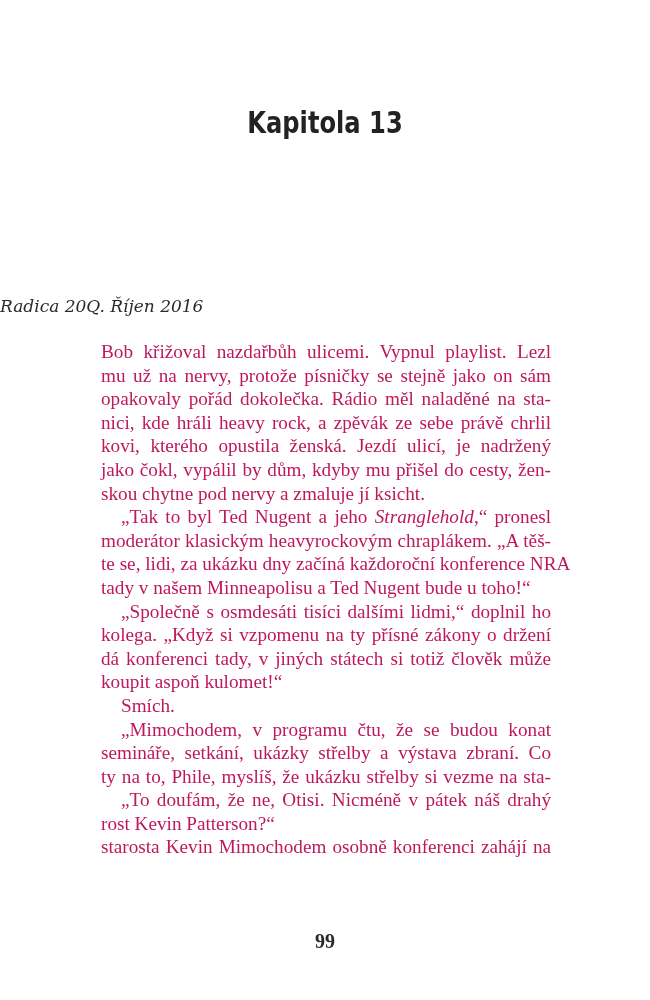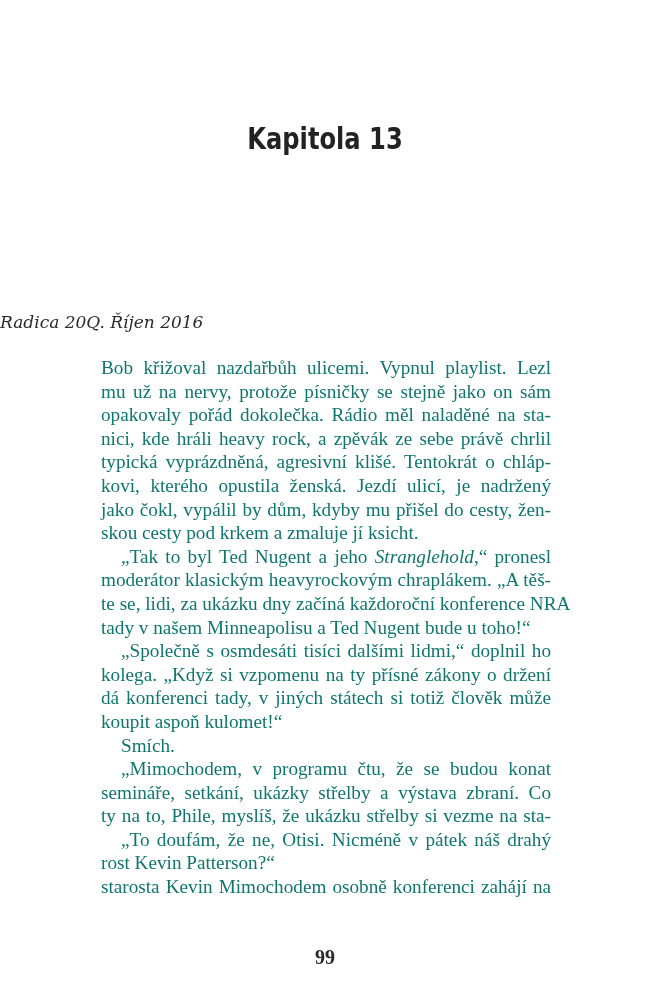--- a/index.html
+++ b/index.html
@@ -12,21 +12,20 @@
       height: 1000px;
       position: relative;
       overflow: hidden;
       color: #2a2a2a;
     }
     .page {
       position: absolute;
       left: 0; top: 0;
       width: 650px; height: 778px;
       background: #ffffff;
-      margin-top: 16px;
     }
     .chapter-title {
       position: absolute;
       top: 104px;
       left: 0;
       width: 650px;
       text-align: center;
       font-family: "DejaVu Sans", sans-serif;
       font-weight: bold;
       font-size: 31px;
@@ -47,21 +46,21 @@
       color: #2a2a2a;
     }
     .body-text {
       position: absolute;
       top: 340px;
       left: 101px;
       width: 450px;
       font-family: "Liberation Serif", serif;
       font-size: 19.2px;
       line-height: 23.6px;
-      color: #0f766e;
+      color: #be185d;
     }
     .line {
       display: block;
       white-space: nowrap;
       text-align: justify;
       text-align-last: justify;
       height: 23.6px;
     }
     .line.last {
       text-align-last: left;
@@ -86,24 +85,23 @@
 <body>
 
 <div class="page">
   <div class="chapter-title">Kapitola 13</div>
   <div class="section-heading">Radica 20Q. Říjen 2016</div>
   <div class="body-text" id="body-text">
       <span class="line">Bob křižoval nazdařbůh ulicemi. Vypnul playlist. Lezl</span>
       <span class="line">mu už na nervy, protože písničky se stejně jako on sám</span>
       <span class="line">opakovaly pořád dokolečka. Rádio měl naladěné na sta-</span>
       <span class="line">nici, kde hráli heavy rock, a zpěvák ze sebe právě chrlil</span>
-      <span class="line">typická vyprázdněná, agresivní klišé. Tentokrát o chláp-</span>
       <span class="line">kovi, kterého opustila ženská. Jezdí ulicí, je nadržený</span>
       <span class="line">jako čokl, vypálil by dům, kdyby mu přišel do cesty, žen-</span>
-      <span class="line last">skou cesty pod krkem a zmaluje jí ksicht.</span>
+      <span class="line last">skou chytne pod nervy a zmaluje jí ksicht.</span>
       <span class="line indent"><span>„Tak to byl Ted Nugent a jeho </span><em>Stranglehold</em><span>,“ pronesl</span></span>
       <span class="line">moderátor klasickým heavyrockovým chraplákem. „A těš-</span>
       <span class="line">te se, lidi, za ukázku dny začíná každoroční konference NRA</span>
       <span class="line last">tady v našem Minneapolisu a Ted Nugent bude u toho!“</span>
       <span class="line indent">„Společně s osmdesáti tisíci dalšími lidmi,“ doplnil ho</span>
       <span class="line">kolega. „Když si vzpomenu na ty přísné zákony o držení</span>
       <span class="line">dá konferenci tady, v jiných státech si totiž člověk může</span>
       <span class="line last">koupit aspoň kulomet!“</span>
       <span class="line indent last">Smích.</span>
       <span class="line indent">„Mimochodem, v programu čtu, že se budou konat</span>

